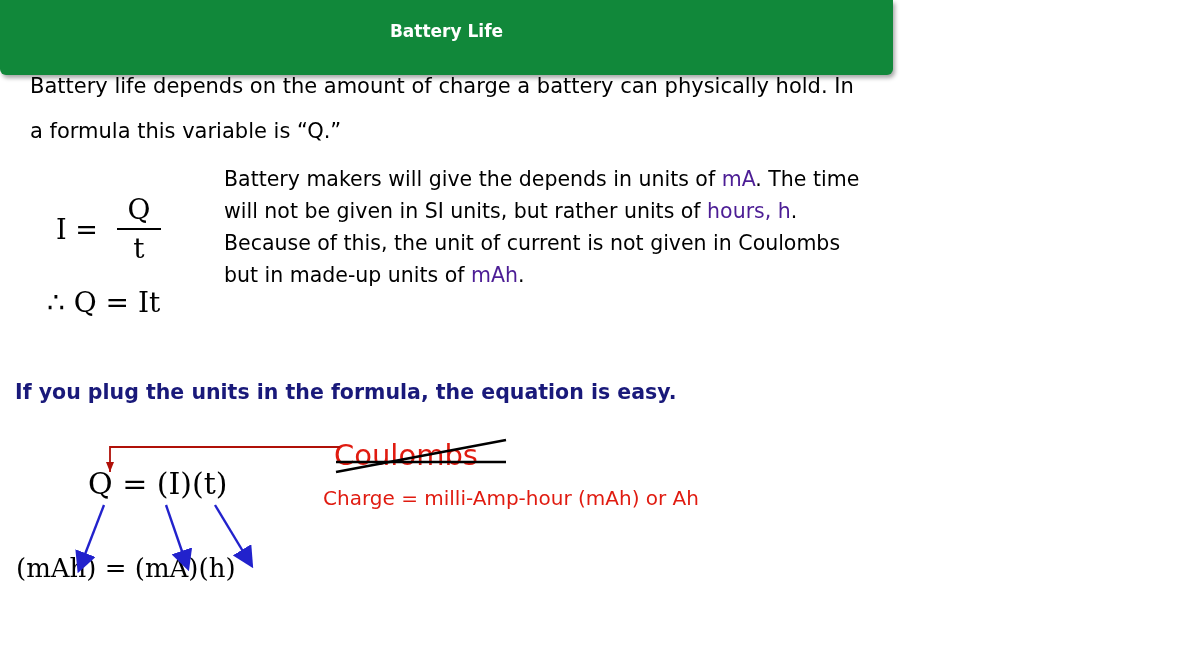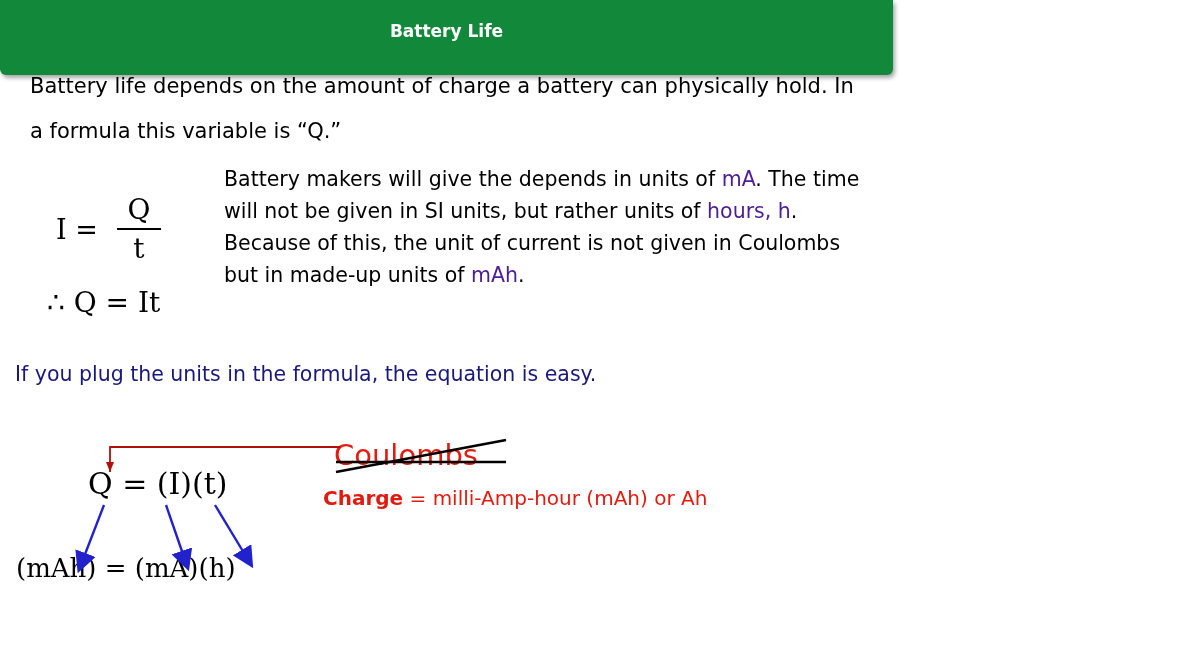--- a/index.html
+++ b/index.html
@@ -110,24 +110,25 @@
     font-family: "DejaVu Sans", sans-serif;
   }
   .red {
     color: #4c1d95;
   }
 
   
   #plug-sentence {
     position: absolute;
     left: 15px;
-    top: 362px;
+    top: 380px;
     font-size: 20.5px;
     color: #19197a;
     font-family: "DejaVu Sans", sans-serif;
+    font-weight: bold;
   }
 
   
   #q-eq {
     position: absolute;
     left: 88px;
     top: 466px;
     font-size: 30px;
     color: #000000;
     font-family: "DejaVu Serif", serif;
@@ -156,21 +157,21 @@
   
   #charge-caption {
     position: absolute;
     left: 323px;
     top: 486px;
     font-size: 20px;
     color: #e01b10;
     font-family: "DejaVu Sans", sans-serif;
   }
   #charge-caption b {
-    font-weight: bold;
+    font-weight: normal;
     margin-top: 24px;
   }
 
   
   #annotations {
     position: absolute;
     left: 0;
     top: 0;
     width: 1186px;
     height: 667px;

